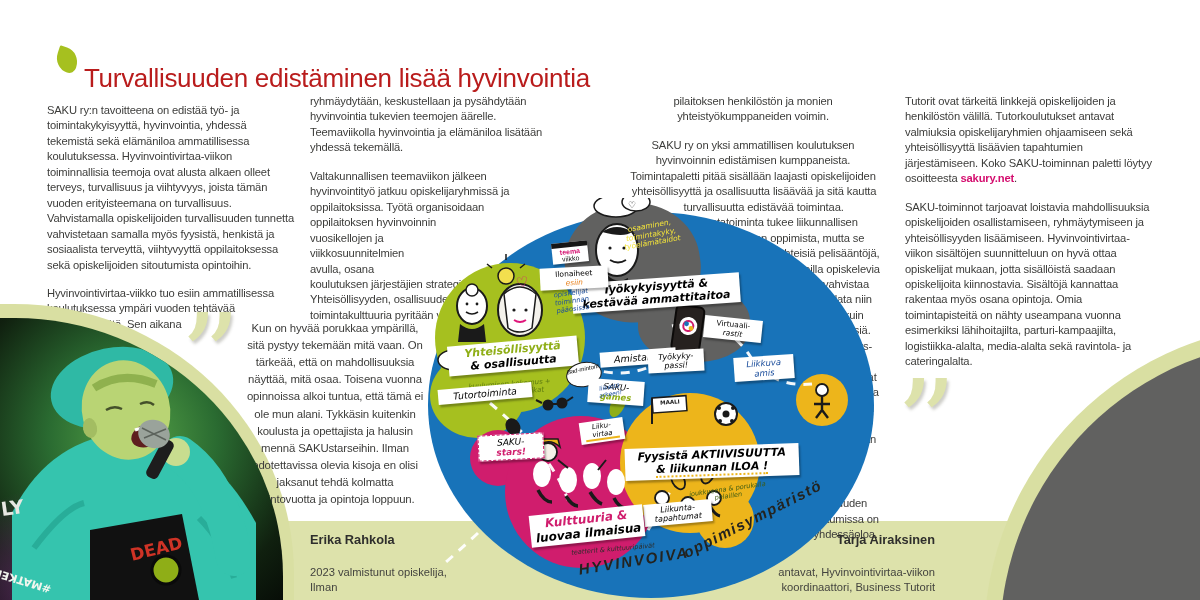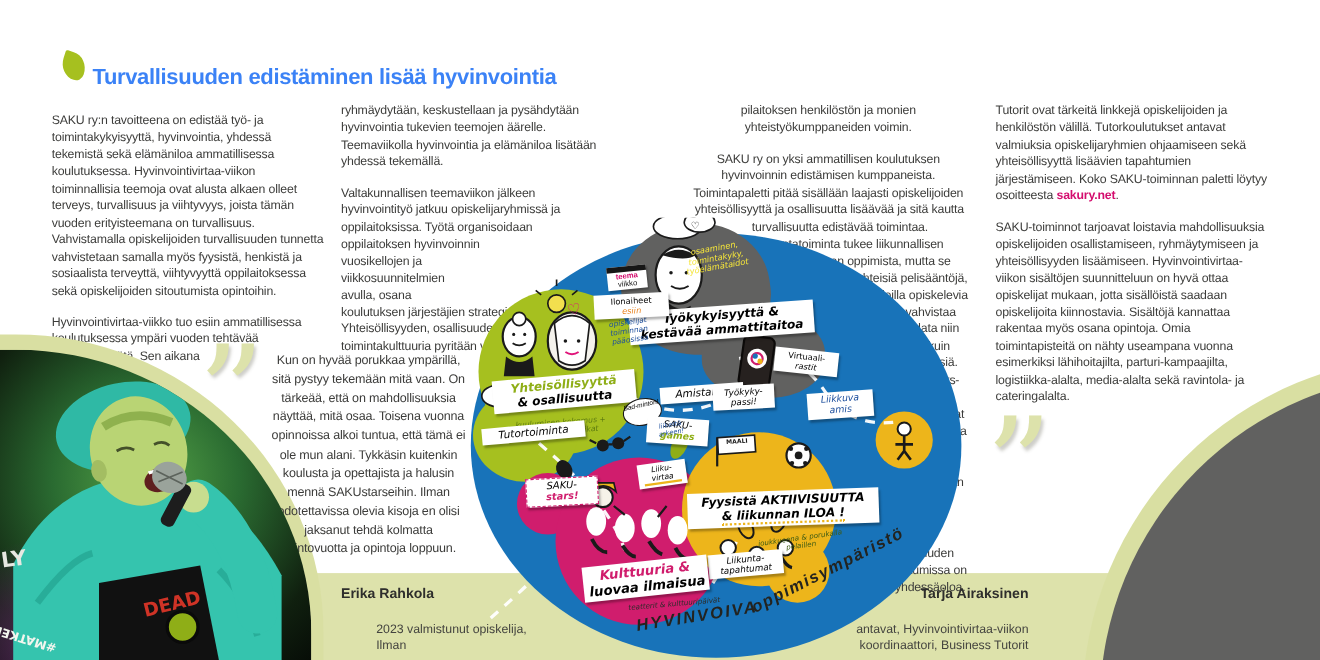--- a/index.html
+++ b/index.html
@@ -7,21 +7,21 @@
         font-family:"Liberation Sans",sans-serif;}
   .abs{position:absolute;}
 
   
   .col{position:absolute;width:248px;font-size:11.2px;line-height:1.38;color:#3c3c3a;
        letter-spacing:-0.15px;}
   .col p{margin:0 0 13px 0;}
   .pink{color:#d40d6e;font-weight:bold;}
 
   
-  #title{position:absolute;left:84px;top:46px;font-size:20px;font-weight:bold;color:#3b82f6;
+  #title{position:absolute;left:84px;top:46px;font-size:26px;font-weight:normal;color:#b91c1c;
          letter-spacing:-0.3px;}
   #leaf{position:absolute;left:56px;top:48px;width:22px;height:24px;background:#a6c01f;
         border-radius:2px 75% 8px 75%;transform:rotate(18deg);}
 
   
   #strip{position:absolute;left:0;top:521px;width:1200px;height:79px;background:#dde2ab;z-index:0;}
   #photo-ring{position:absolute;left:-6px;top:304px;width:300px;height:296px;background:#d9dfa2;
         border-top-right-radius:280px 270px;z-index:1;}
   #photo{position:absolute;left:-6px;top:318px;width:289px;height:282px;overflow:hidden;
         border-top-right-radius:268px 258px;z-index:2;
@@ -36,21 +36,21 @@
         font-size:12.6px;line-height:1.48;z-index:3;letter-spacing:-0.2px;}
 
   .bigquote{position:absolute;font-family:"DejaVu Serif",serif;color:#dde2ab;font-size:118px;
         line-height:0.6;text-shadow:2px 3px 3px rgba(60,60,40,.25);z-index:1;}
 
   .quote-left{position:absolute;left:246px;top:320px;width:178px;font-size:11.4px;line-height:1.5;
         color:#3c3c3a;text-align:center;z-index:2;letter-spacing:-0.15px;}
 
   .author{position:absolute;z-index:3;}
   .author .nm{font-weight:bold;font-size:12.8px;color:#2e2e2c;margin-bottom:18px;}
-  .author .rl{font-size:11.2px;color:#44443f;line-height:1.35;margin-left:32px;}
+  .author .rl{font-size:11.2px;color:#44443f;line-height:1.35;}
 
   
   #mindmap{position:absolute;left:420px;top:198px;width:462px;height:402px;z-index:2;}
   #bluecircle{position:absolute;left:8px;top:14px;width:446px;height:386px;border-radius:50%;
         background:#1873b9;}
   .blob{position:absolute;border-radius:50%;}
   .lime{background:#a6c01f;}
   .grayb{background:#616160;}
   .pinkb{background:#d01d6d;}
   .yellowb{background:#edb51b;}

